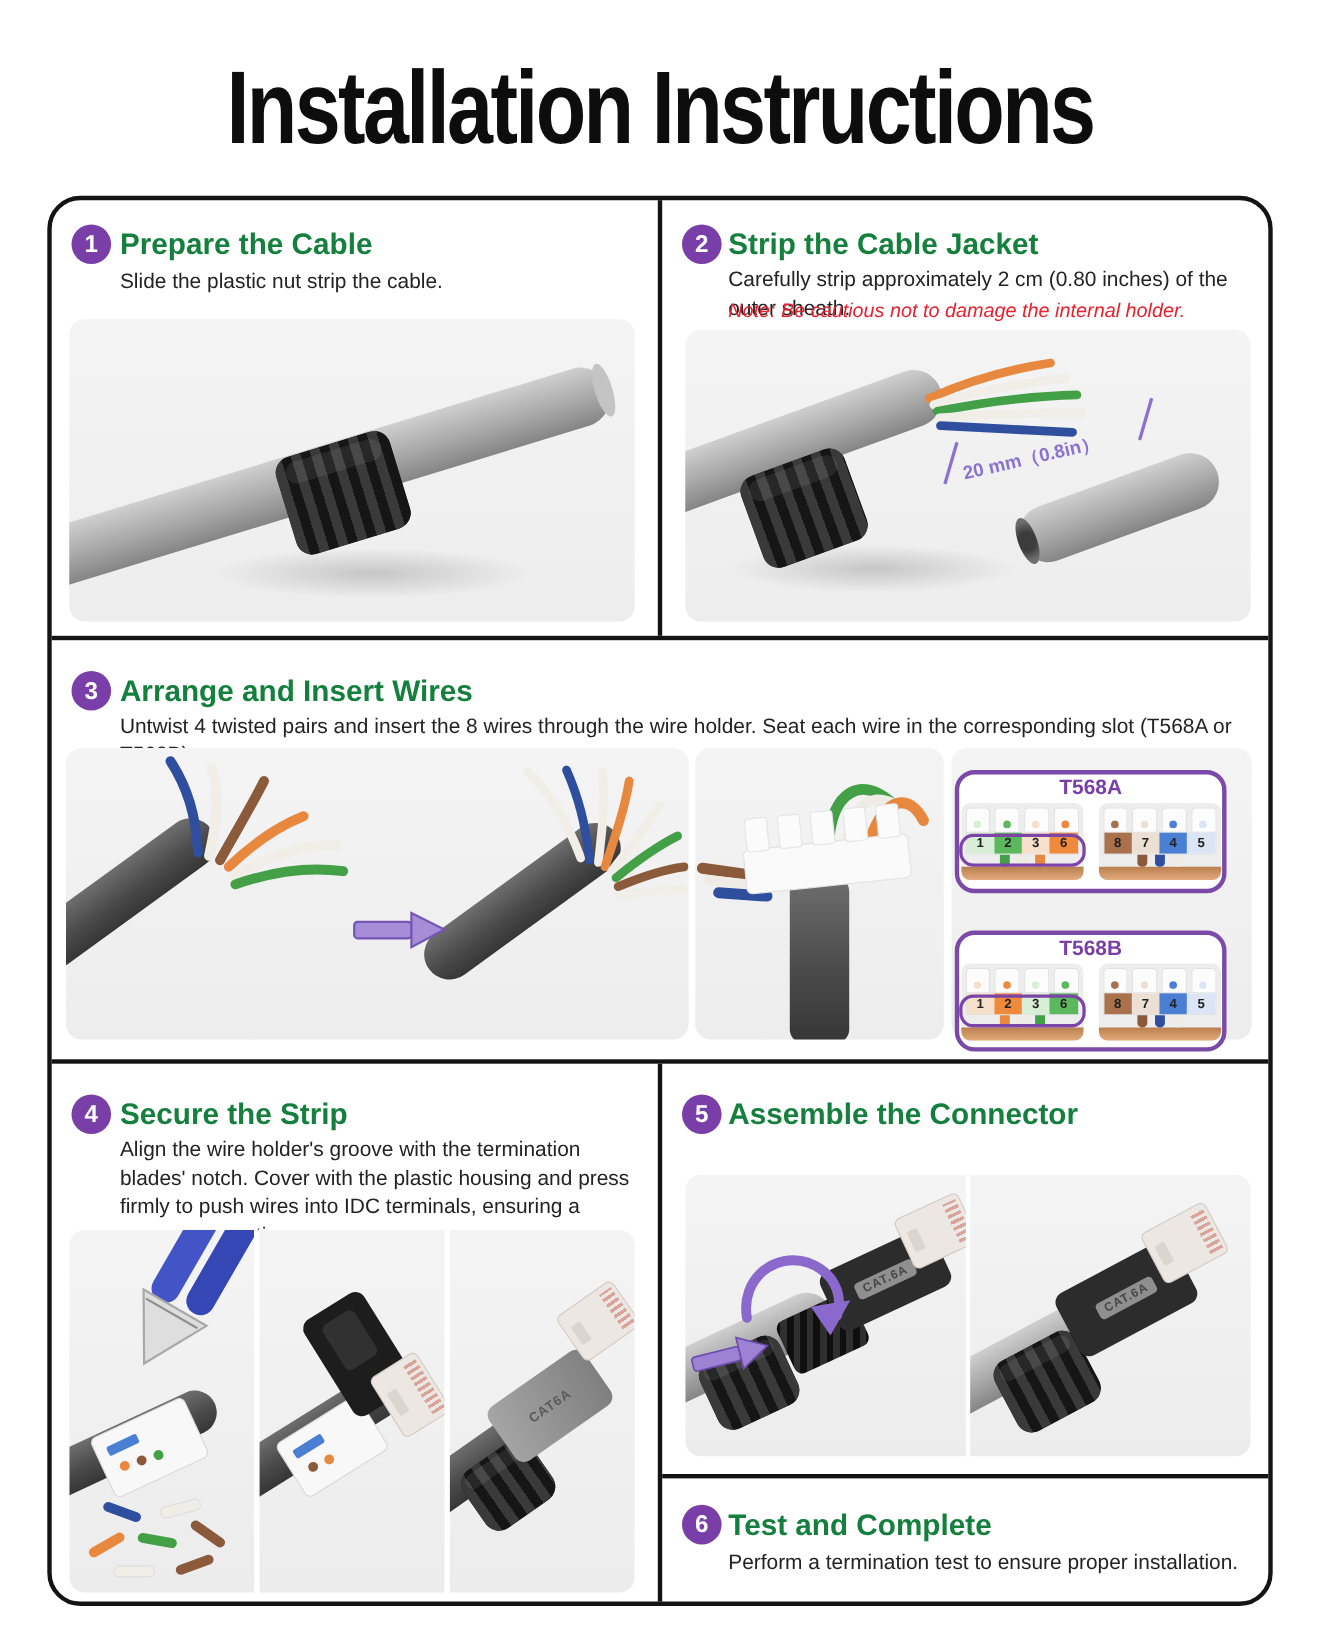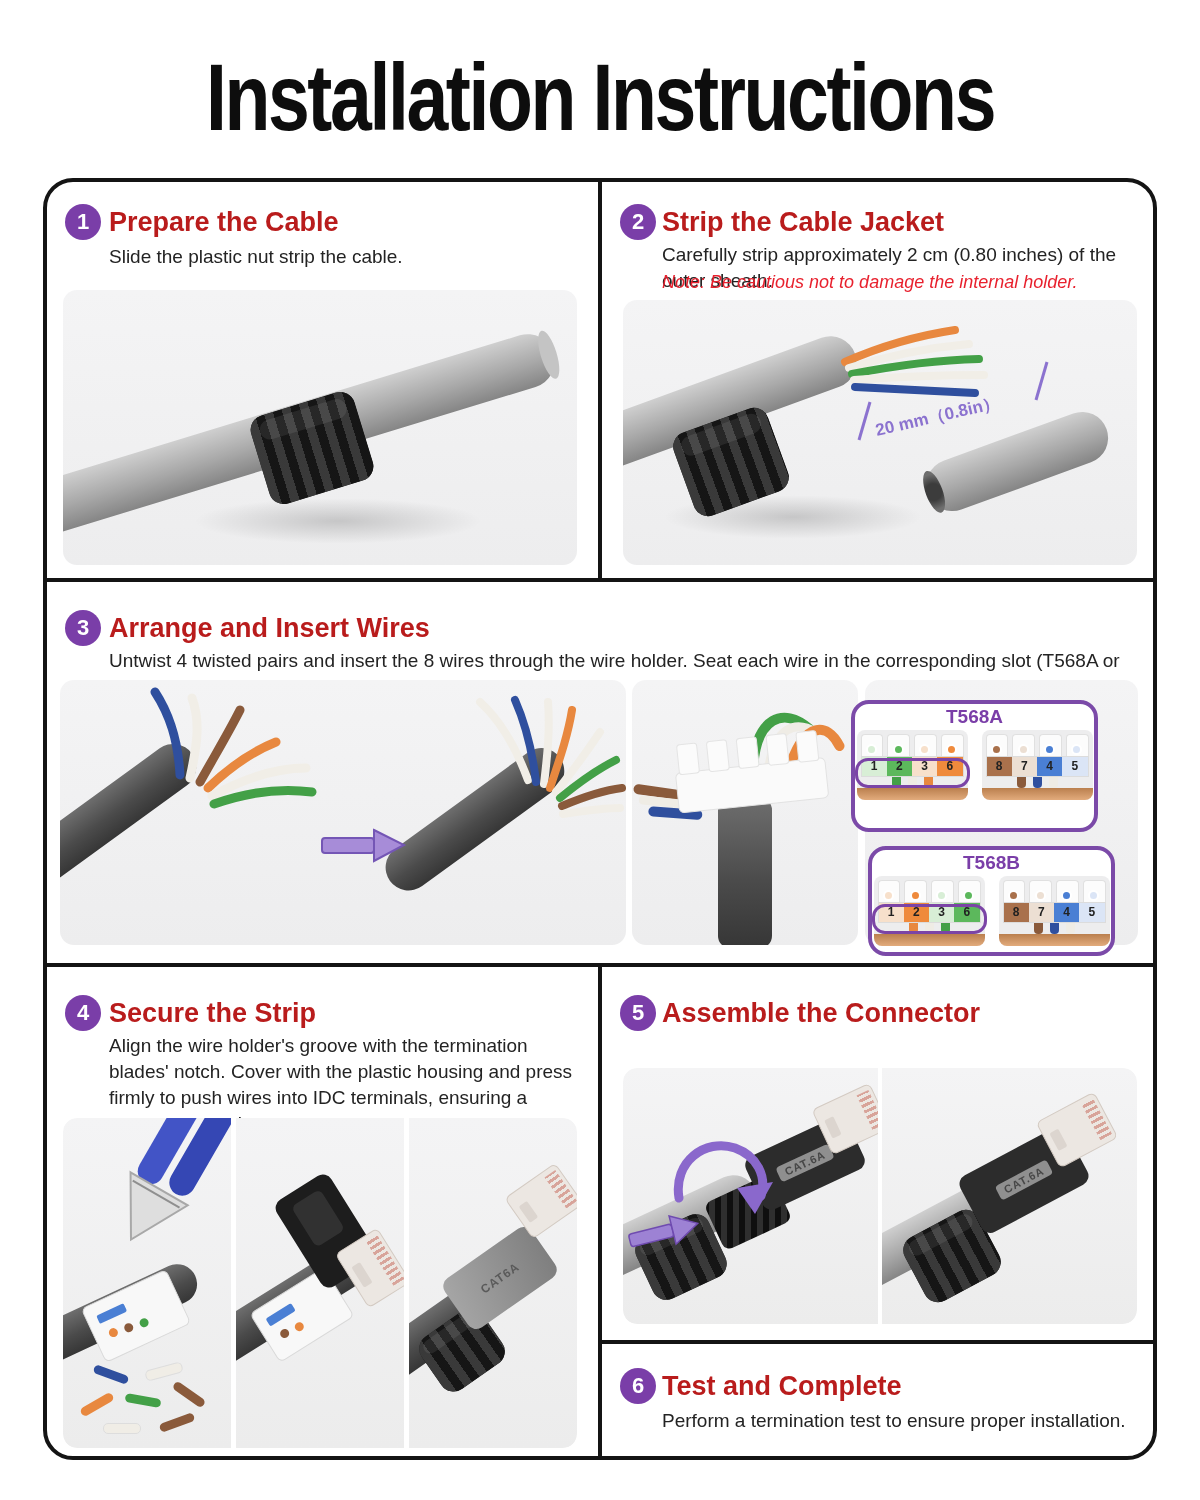--- a/index.html
+++ b/index.html
@@ -19,21 +19,21 @@
     border:4px solid #141414;border-radius:30px;background:#fff;
   }
   .divline{position:absolute;background:#141414;}
   
   .badge{
     position:absolute;width:36px;height:36px;border-radius:50%;
     background:#7a3ea8;color:#fff;font-size:22px;font-weight:bold;
     line-height:36px;text-align:center;
   }
   .step-title{
-    position:absolute;font-size:27px;font-weight:bold;color:#b91c1c;
+    position:absolute;font-size:27px;font-weight:bold;color:#15803d;
     line-height:36px;white-space:nowrap;
   }
   .step-body{position:absolute;font-size:19px;line-height:26px;color:#232323;}
   .step-note{position:absolute;font-size:18px;line-height:24px;color:#e8212e;font-style:italic;}
   
   .panel{
     position:absolute;background:linear-gradient(#f4f4f5,#ededee);
     border-radius:14px;overflow:hidden;
   }
   .sub{position:absolute;top:0;bottom:0;background:linear-gradient(#f4f4f5,#ececec);overflow:hidden;}
@@ -191,21 +191,21 @@
         <rect x="78" y="58" width="20" height="30" rx="3" fill="#fbfbfb" stroke="#e4e4e4"></rect>
         <rect x="108" y="58" width="20" height="30" rx="3" fill="#fbfbfb" stroke="#e4e4e4"></rect>
         <rect x="138" y="58" width="20" height="30" rx="3" fill="#fbfbfb" stroke="#e4e4e4"></rect>
         <rect x="168" y="58" width="20" height="30" rx="3" fill="#fbfbfb" stroke="#e4e4e4"></rect>
       </g>
     </svg>
   </div>
 
   <div class="panel" style="left:818px;top:498px;width:273px;height:265px;"></div>
 
-  <div class="t568-box" style="left:804px;top:518px;height:132px;">
+  <div class="t568-box" style="left:821px;top:518px;height:112px;">
     <div class="t568-title">T568A</div>
     <div class="combs">
       <div class="comb">
         <div class="teeth">
           <div class="tooth">
               <span class="cs" style="background-color: rgb(216, 238, 214);"></span>
             </div>
           <div class="tooth">
               <span class="cs" style="background-color: rgb(92, 184, 92);"></span>
             </div>

